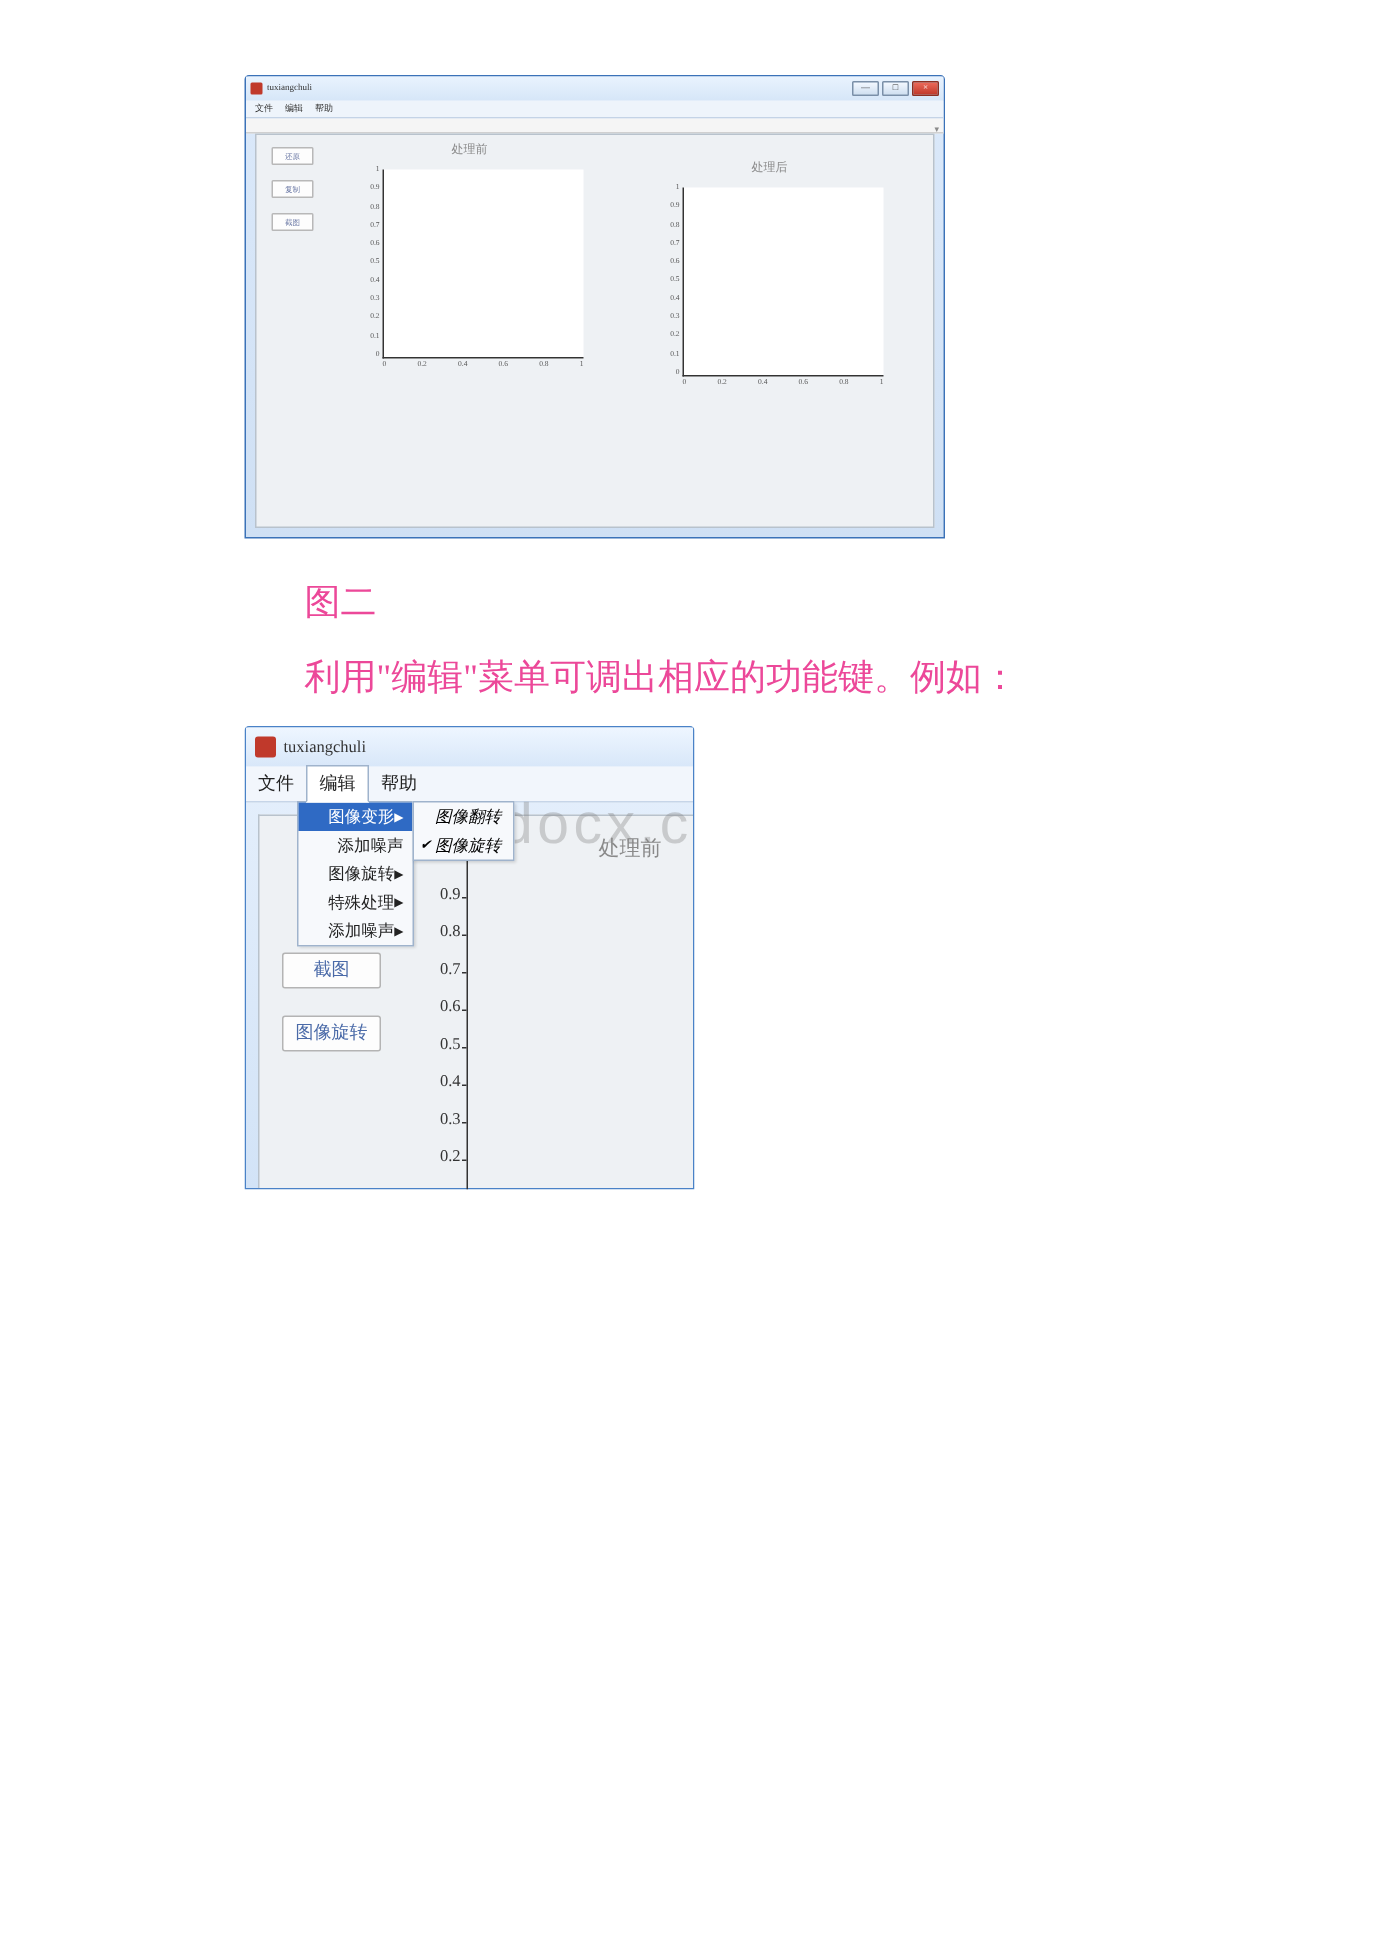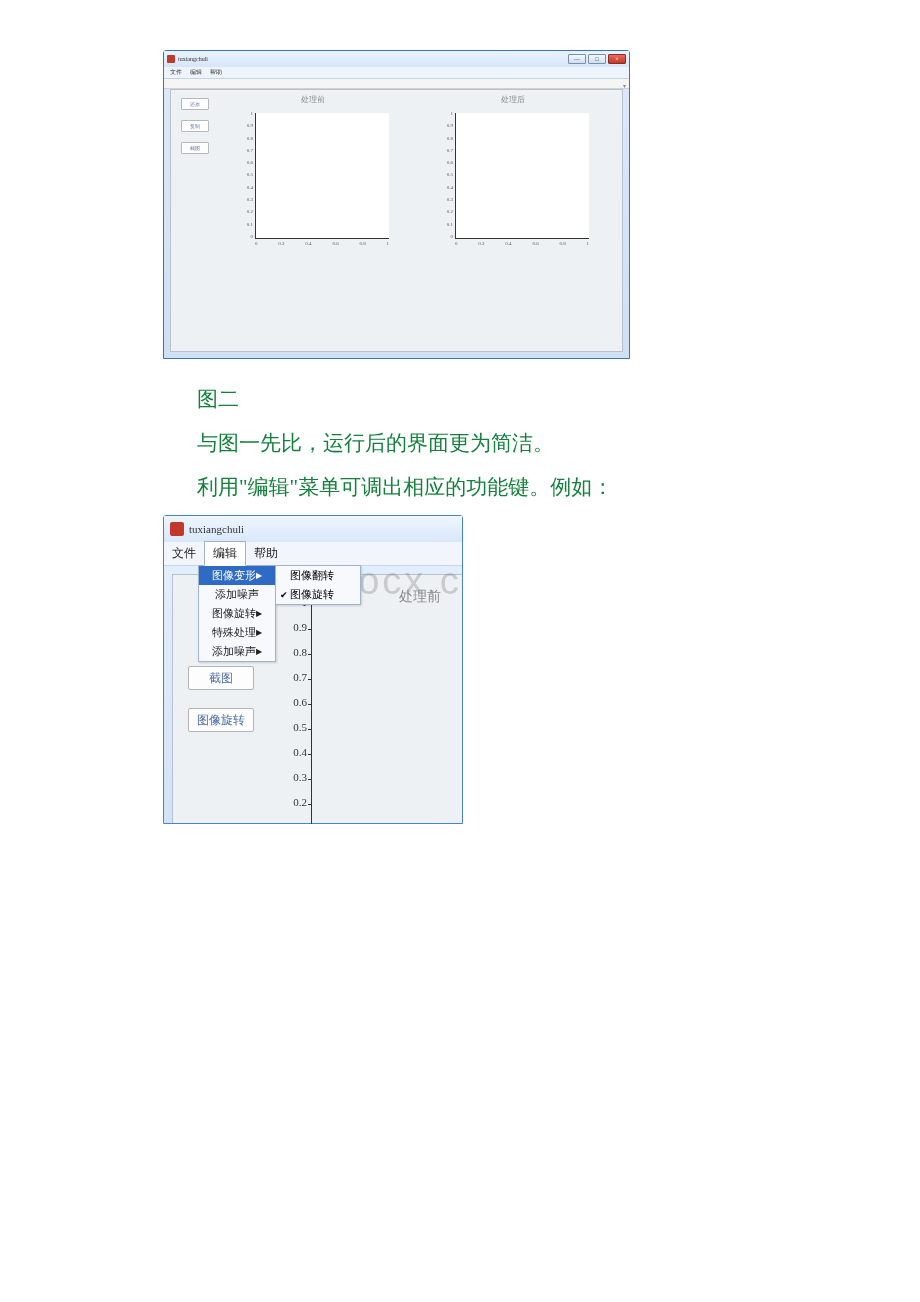--- a/index.html
+++ b/index.html
@@ -21,38 +21,38 @@
   .fig1-side { position: absolute; left: 10px; top: 8px; display: flex; flex-direction: column; gap: 10px; }
   .fig1-btn { width: 28px; height: 12px; background: #fdfdfd; border: 1px solid #b8b8b8; border-radius: 1px; font-size: 5px; color: #6c7aa6; display: flex; align-items: center; justify-content: center; }
   .axes-wrap { position: absolute; display: flex; flex-direction: column; align-items: center; }
   .axes-title { font-size: 8px; color: #8a8a8a; margin-bottom: 6px; }
   .axes { position: relative; width: 160px; height: 140px; }
   .axes .plot { position: absolute; left: 22px; top: 2px; right: 4px; bottom: 12px; background: #fff; border-left: 1px solid #333; border-bottom: 1px solid #333; }
   .axes .yticks { position: absolute; left: 0; top: 0; bottom: 12px; width: 20px; display: flex; flex-direction: column; justify-content: space-between; font-size: 5px; color: #555; text-align: right; }
   .axes .yticks span { line-height: 5px; }
   .axes .xticks { position: absolute; left: 22px; right: 4px; bottom: 0; height: 10px; display: flex; justify-content: space-between; font-size: 5px; color: #555; }
 
-  .doc-text { font-size: 21px; line-height: 2.1; color: #15803d; margin-top: 18px; }
+  .doc-text { font-size: 24px; line-height: 2.1; color: #ec4899; margin-top: 18px; }
   .doc-indent { text-indent: 2em; display: block; }
 
   
   .fig2-wrap { position: relative; width: 300px; height: 309px; margin-top: 6px; margin-left: 8px; overflow: hidden; }
   .fig2-outer { width: 300px; height: 309px; border: 1px solid #4a82c7; border-radius: 3px 3px 0 0; background: linear-gradient(#e6f0fc, #d2e3f7); position: relative; }
   .fig2-titlebar { height: 26px; display: flex; align-items: center; padding: 0 6px; font-size: 11px; color: #333; background: linear-gradient(#eef6ff, #d8e7f9); }
   .fig2-app-icon { width: 14px; height: 14px; background: #c0392b; margin-right: 5px; border-radius: 2px; }
   .fig2-menu { height: 24px; background: #f2f6fc; display: flex; align-items: center; gap: 0; font-size: 12px; color: #222; border-bottom: 1px solid #c6d5e8; }
   .fig2-menu .mitem { padding: 3px 8px; }
   .fig2-menu .mitem.open { background: #fff; border: 1px solid #9fb3cc; border-bottom: 1px solid #fff; position: relative; z-index: 4; }
 
   .fig2-canvas { position: absolute; left: 8px; right: 0; top: 58px; bottom: 0; background: #eef1f4; border: 1px solid #b8c2cc; border-right: none; border-bottom: none; }
   .fig2-dropdown { position: absolute; left: 34px; top: 49px; width: 78px; background: #f7f9fc; border: 1px solid #9fb3cc; z-index: 3; font-size: 11px; box-shadow: 1px 1px 2px rgba(0,0,0,0.15); }
-  .fig2-dropdown .ditem { padding: 2px 6px; display: flex; justify-content: center; align-items: center; color: #222; }
+  .fig2-dropdown .ditem { padding: 2px 6px; display: flex; justify-content: flex-end; align-items: center; color: #222; }
   .fig2-dropdown .ditem.sel { background: #2f6ac4; color: #fff; }
   .fig2-dropdown .arrow { font-size: 8px; }
-  .fig2-submenu { position: absolute; left: 111px; top: 49px; width: 86px; background: #f7f9fc; border: 1px solid #9fb3cc; z-index: 3; font-size: 11px; box-shadow: 1px 1px 2px rgba(0,0,0,0.15); }
+  .fig2-submenu { position: absolute; left: 111px; top: 49px; width: 68px; background: #f7f9fc; border: 1px solid #9fb3cc; z-index: 3; font-size: 11px; box-shadow: 1px 1px 2px rgba(0,0,0,0.15); font-style: italic; }
   .fig2-submenu .sitem { padding: 2px 4px; display: flex; align-items: center; }
   .fig2-submenu .check { width: 10px; font-size: 9px; }
 
   .fig2-sidebtns { position: absolute; left: 24px; top: 150px; display: flex; flex-direction: column; gap: 18px; }
   .fig2-btn { width: 66px; height: 24px; background: #fdfdfd; border: 1px solid #b4b4b4; border-radius: 2px; font-size: 12px; color: #4a6aa8; display: flex; align-items: center; justify-content: center; }
 
   .fig2-axes { position: absolute; left: 113px; top: 80px; }
   .fig2-axes-title { position: absolute; left: 235px; top: 72px; font-size: 14px; color: #8a8a8a; }
   .fig2-yticks { display: flex; flex-direction: column; gap: 12px; font-size: 11px; color: #333; text-align: right; width: 30px; }
   .fig2-yticks div { height: 13px; line-height: 13px; position: relative; }
@@ -112,21 +112,21 @@
             <span>0</span>
               <span>0.2</span>
               <span>0.4</span>
               <span>0.6</span>
               <span>0.8</span>
               <span>1</span>
           </div>
         </div>
       </div>
 
-      <div class="axes-wrap" style="left:262px; top:4px;">
+      <div class="axes-wrap" style="left:262px; top:16px;">
         <div class="axes-title">处理后</div>
         <div class="axes">
           <div class="plot"></div>
           <div class="yticks">
             <span>1</span>
               <span>0.9</span>
               <span>0.8</span>
               <span>0.7</span>
               <span>0.6</span>
               <span>0.5</span>
@@ -144,21 +144,20 @@
               <span>0.8</span>
               <span>1</span>
           </div>
         </div>
       </div>
     </div>
   </div>
 
   <div class="doc-text">
     <span class="doc-indent">图二</span>
-    <span class="doc-indent">与图一先比，运行后的界面更为简洁。</span>
     <span class="doc-indent">利用"编辑"菜单可调出相应的功能键。例如：</span>
   </div>
 
   <div class="fig2-wrap">
     <div class="watermark">w.bdocx.com</div>
     <div class="fig2-outer">
       <div class="fig2-titlebar">
         <div class="fig2-app-icon"></div>
         <div>tuxiangchuli</div>
       </div>

